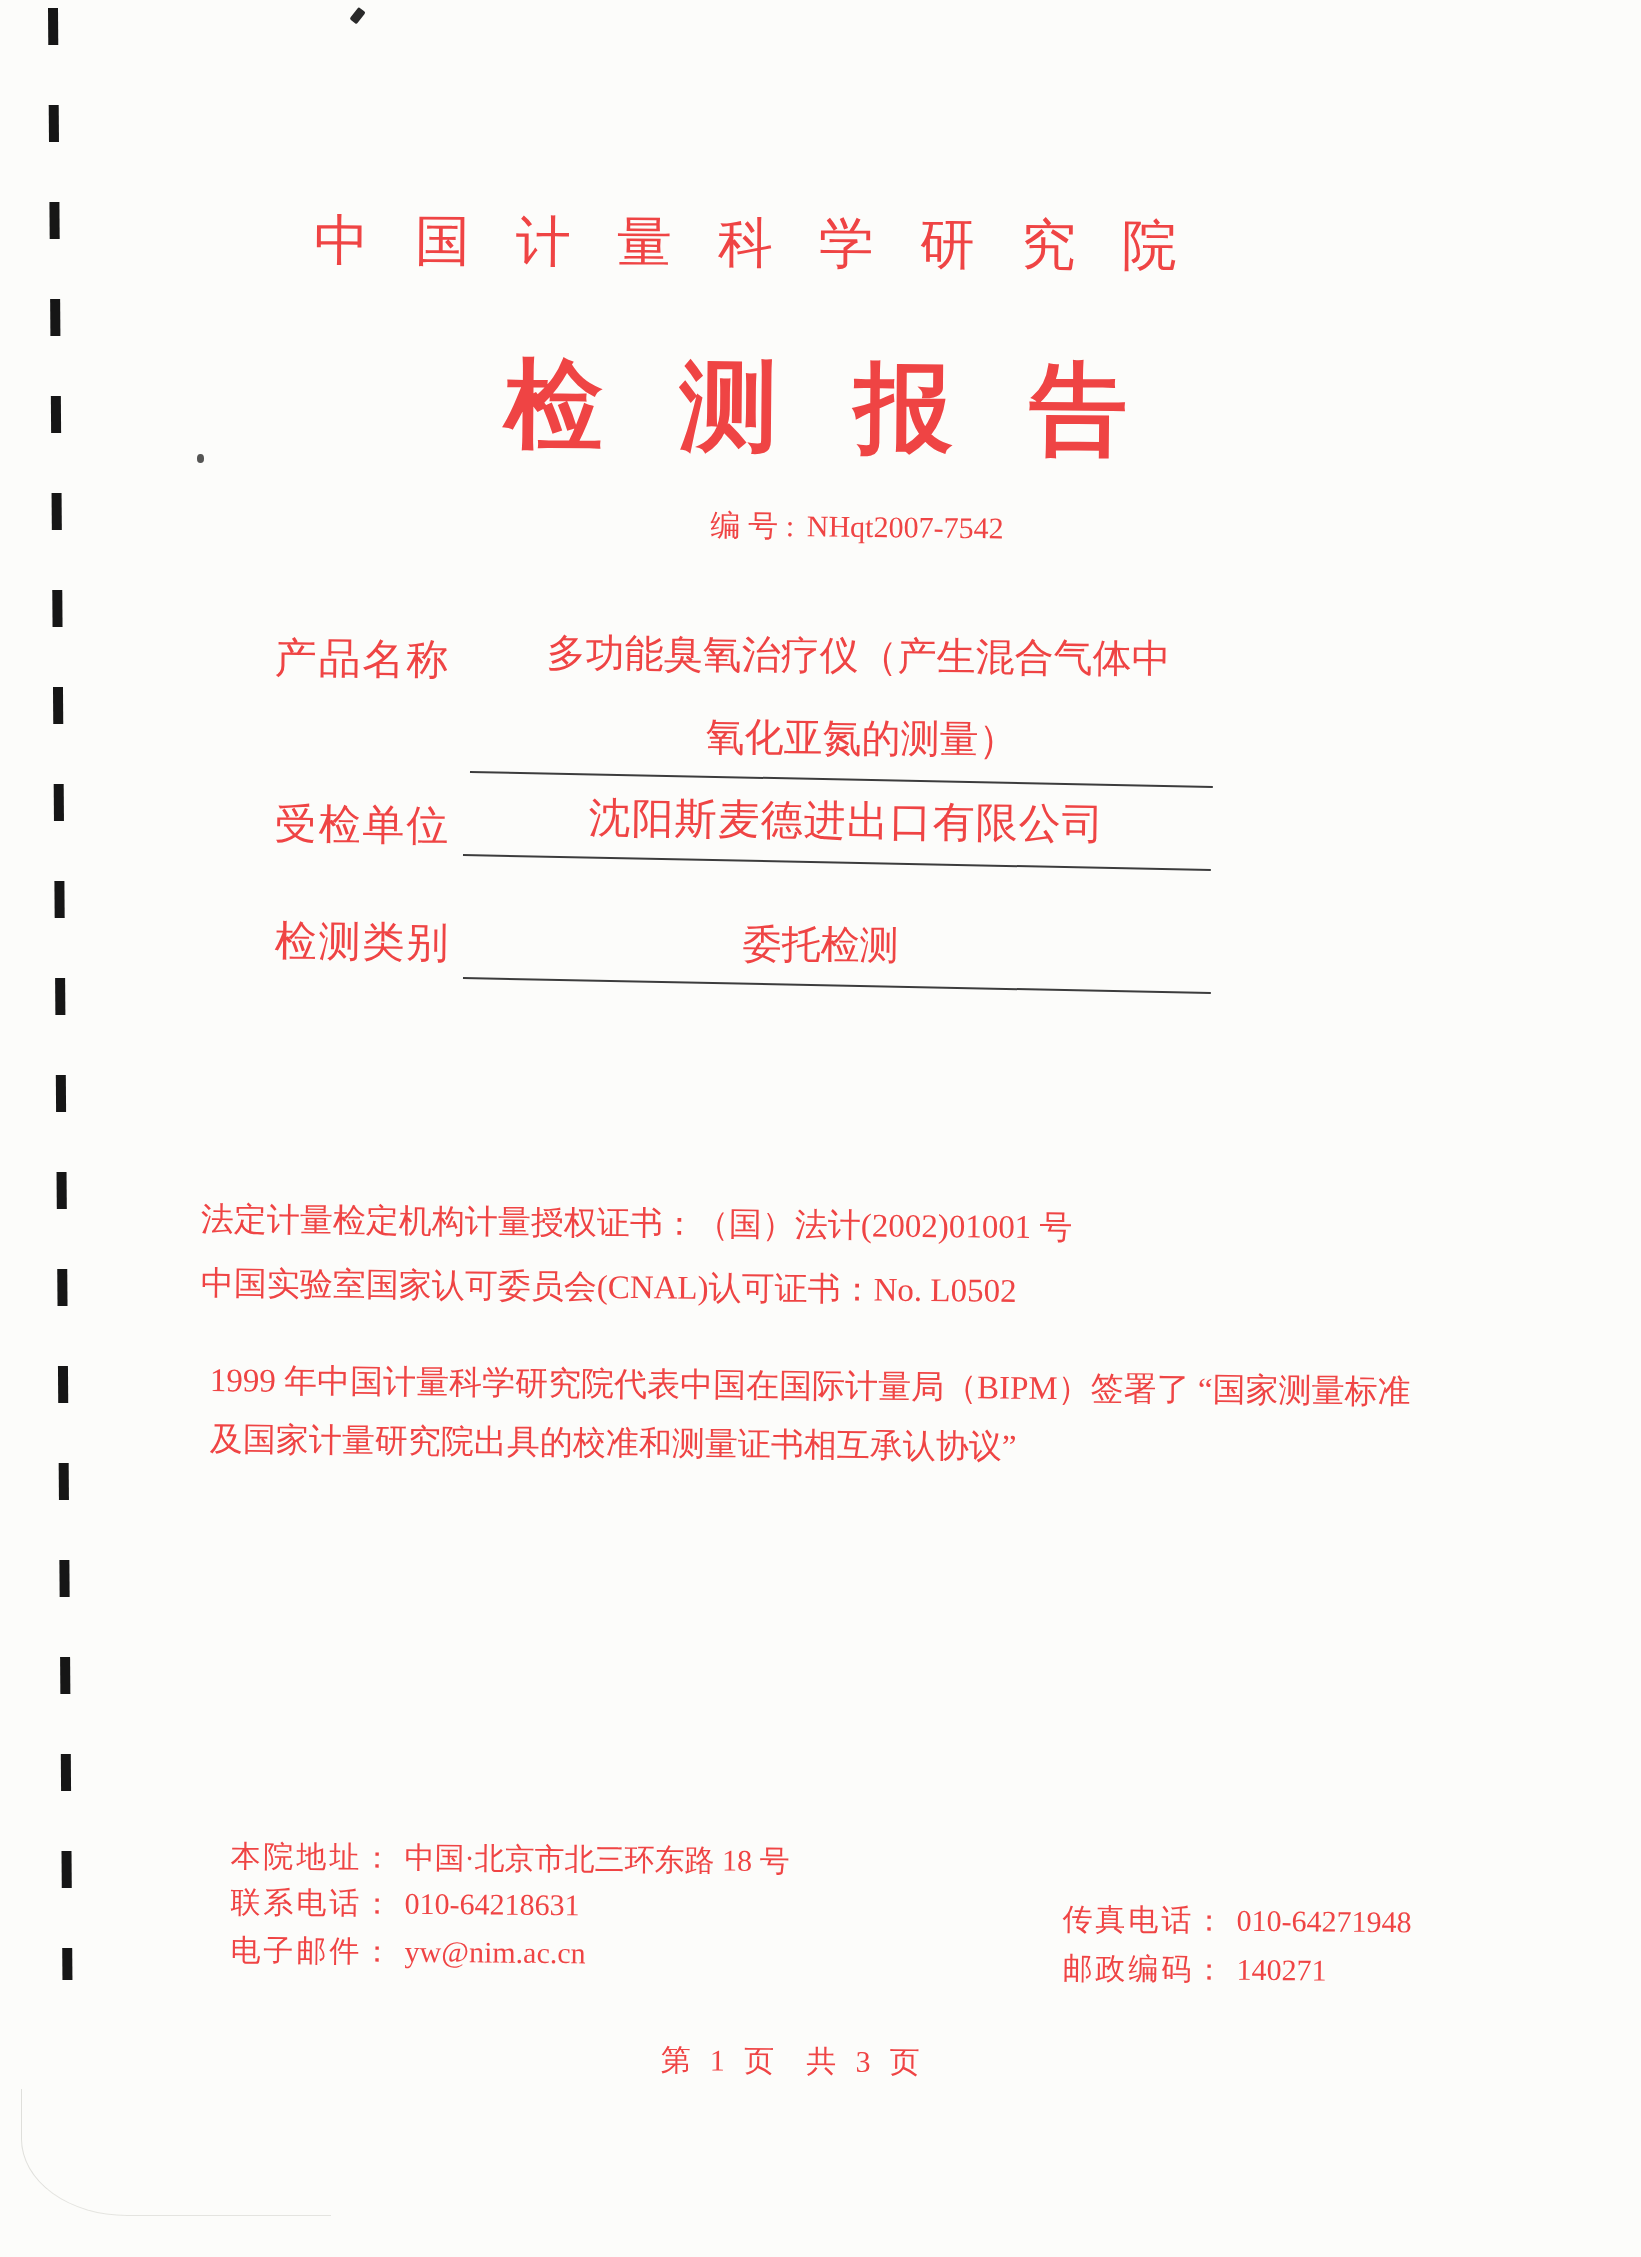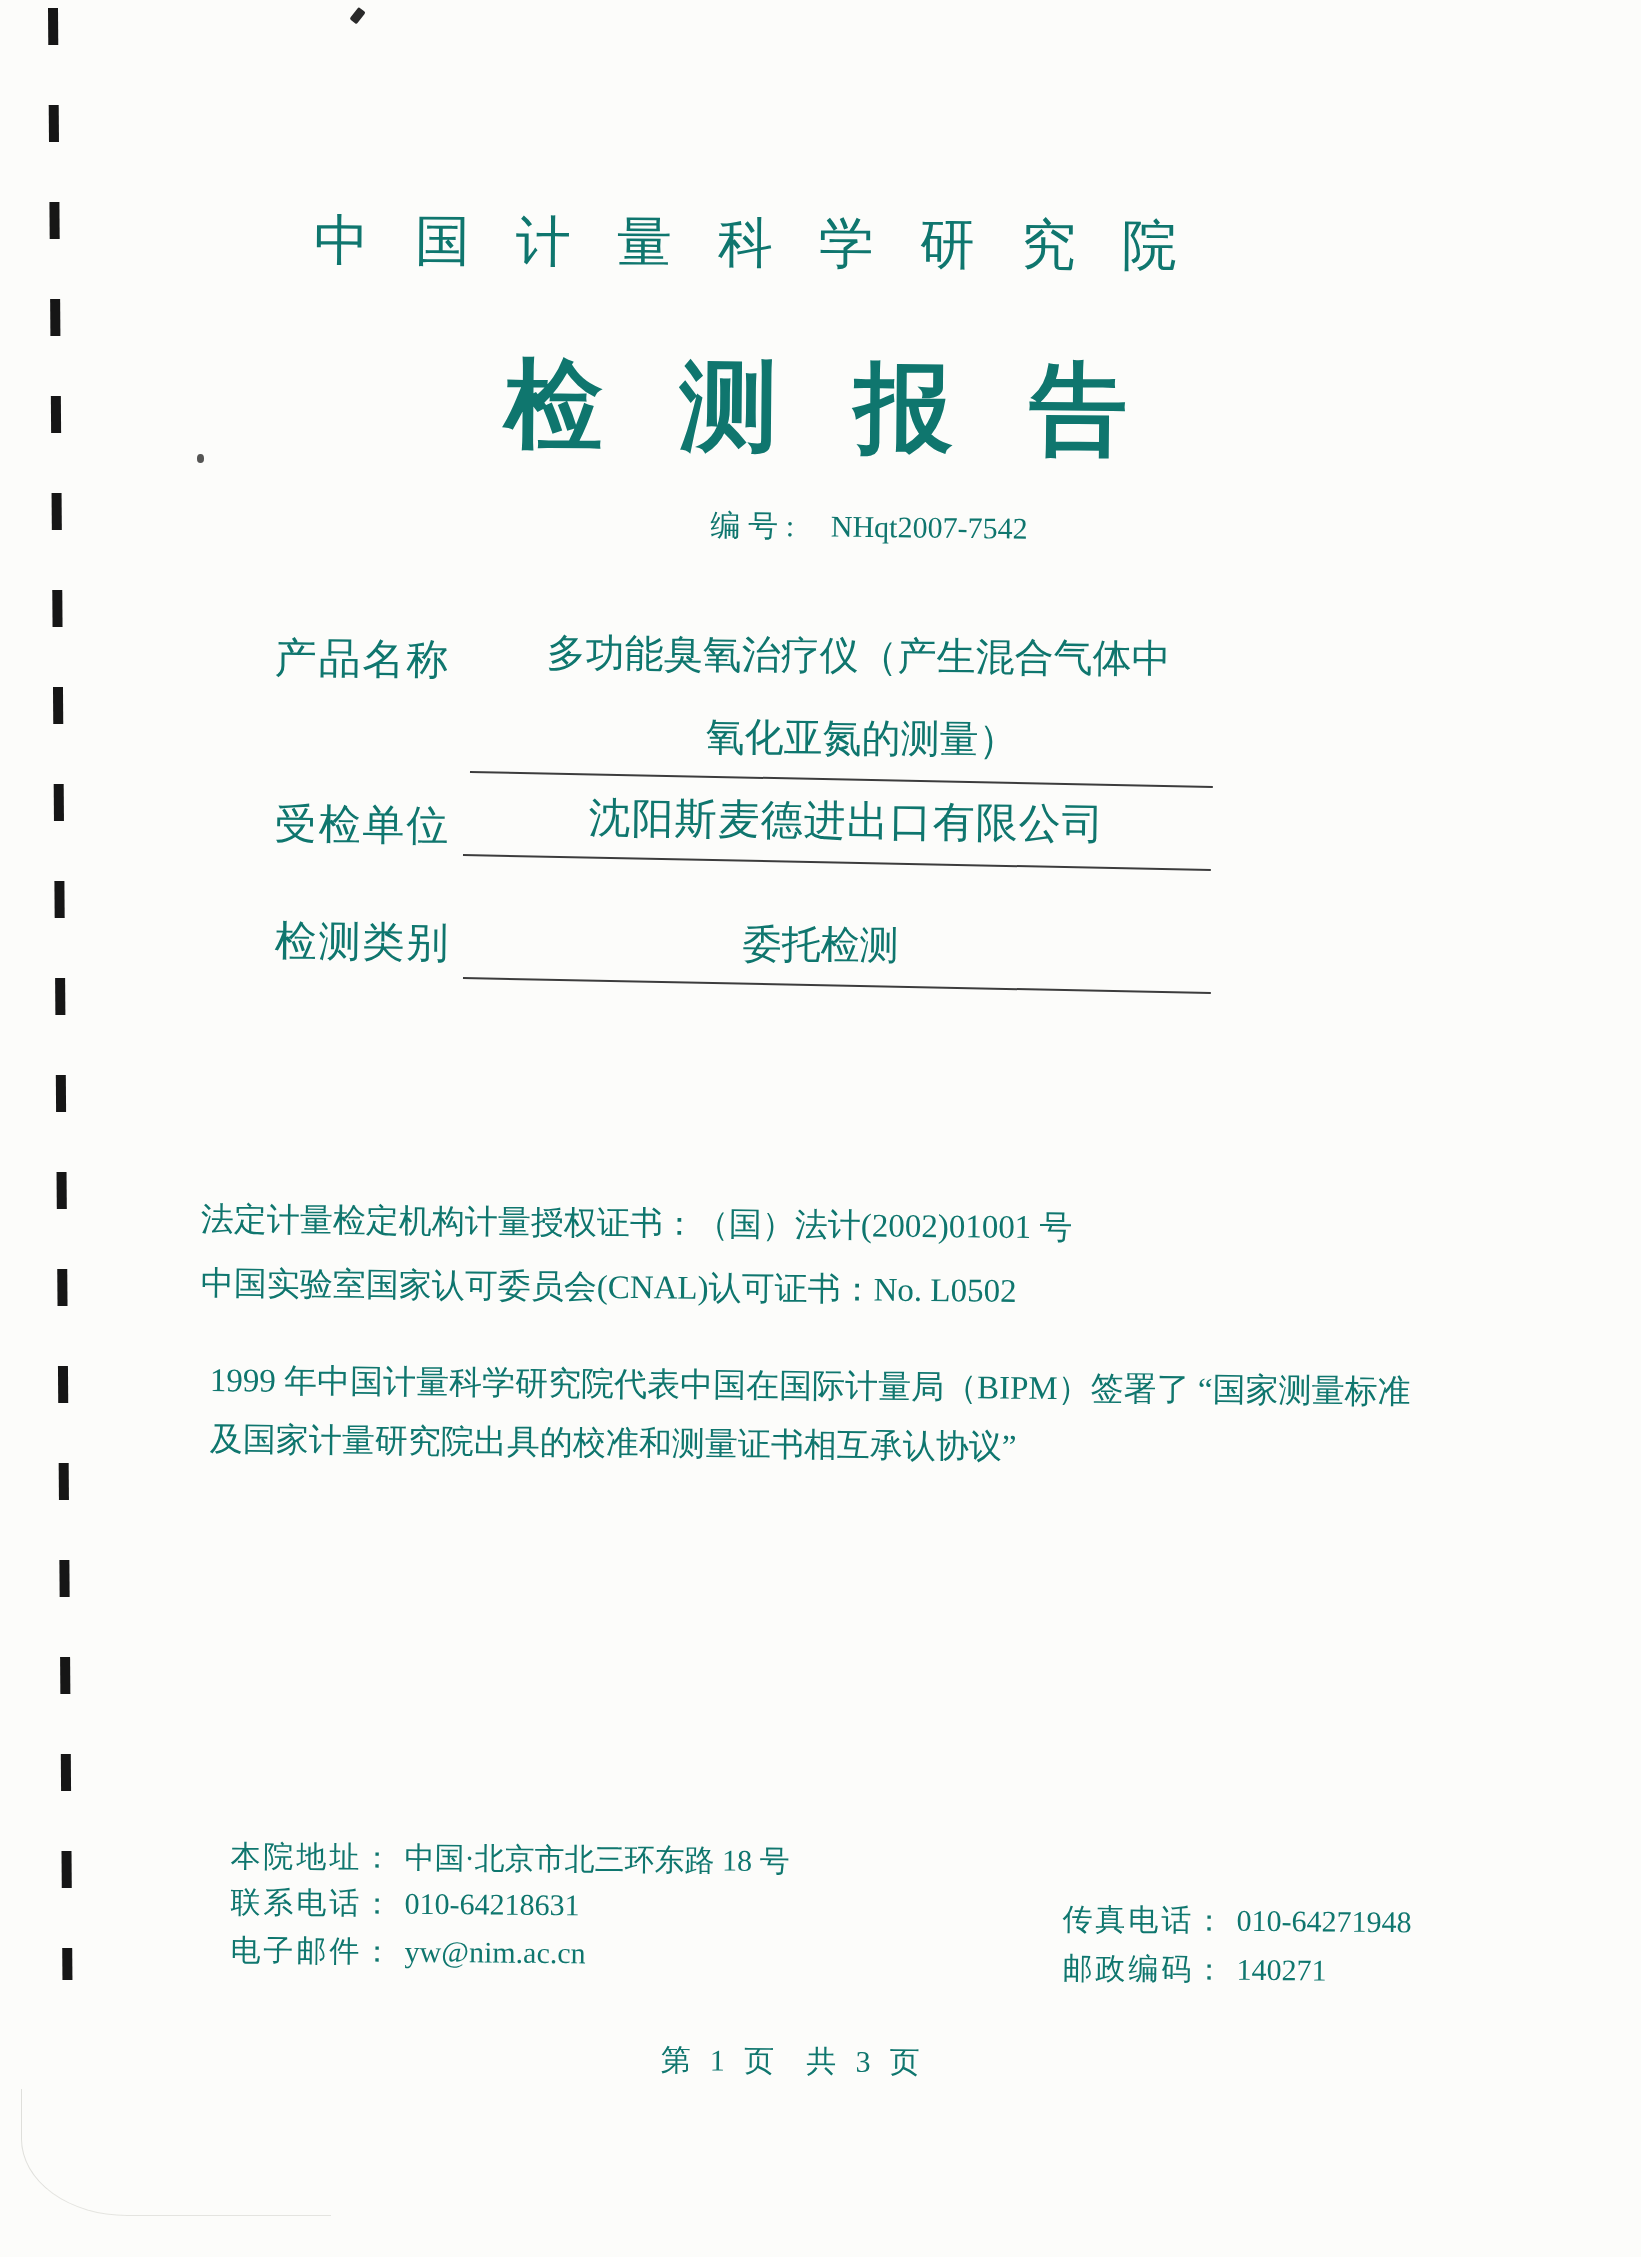--- a/index.html
+++ b/index.html
@@ -2,21 +2,21 @@
 <html><head>
 <meta charset="utf-8">
 <style>
   html,body{margin:0;padding:0;background:#ffffff;}
   .page{
     position:relative;
     width:1641px;height:2257px;
     background:#fcfcfa;
     overflow:hidden;
     font-family:"Liberation Serif","DejaVu Serif",serif;
-    color:#0f766e;
+    color:#ef4444;
   }
   
   .binding-strip{
     position:absolute;top:7.7px;left:48px;width:9.7px;height:1972px;
     background:repeating-linear-gradient(180deg,#161616 0px,#161616 37px,transparent 37px,transparent 97px);
     transform:rotate(-0.42deg);transform-origin:4.8px 0;
   }
   .txt{position:absolute;white-space:pre;transform-origin:left top;}
   .tilt{transform:rotate(0.6deg);}
   .institute{
@@ -24,21 +24,21 @@
     font-size:55px;letter-spacing:46px;font-weight:500;
     transform:rotate(0.35deg);
   }
   .logo{position:absolute;top:154px;left:1272px;width:160px;height:160px;}
   .doc-title{
     top:340px;left:505px;
     font-size:98px;letter-spacing:77px;font-weight:900;
     transform:rotate(0.5deg);
   }
   .report-no{top:471px;left:681px;font-size:30px;transform:rotate(0.6deg);}
-  .report-no .lbl{letter-spacing:7.7px;margin-right:29px;}
+  .report-no .lbl{letter-spacing:7.7px;margin-right:5px;}
   .field-label{left:275px;font-size:42px;letter-spacing:1.9px;}
   .lbl-product{top:630px;}
   .lbl-client{top:796px;}
   .lbl-category{top:913px;}
   .val-product-1{top:626px;left:547px;font-size:39px;transform:rotate(0.55deg);}
   .val-product-2{top:710px;left:706px;font-size:39px;transform:rotate(0.55deg);}
   .val-client{top:790px;left:589px;font-size:42px;letter-spacing:1px;transform:rotate(0.7deg);}
   .val-category{top:917px;left:743px;font-size:39px;transform:rotate(0.6deg);}
   .underline{
     position:absolute;height:1.9px;background:#3c3c3c;

